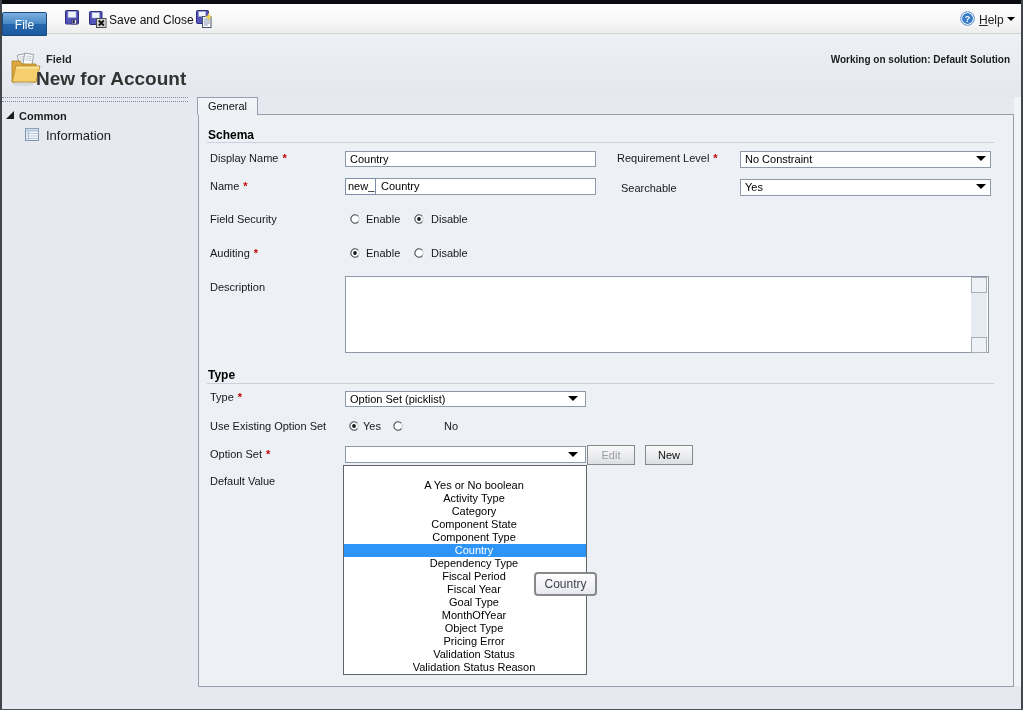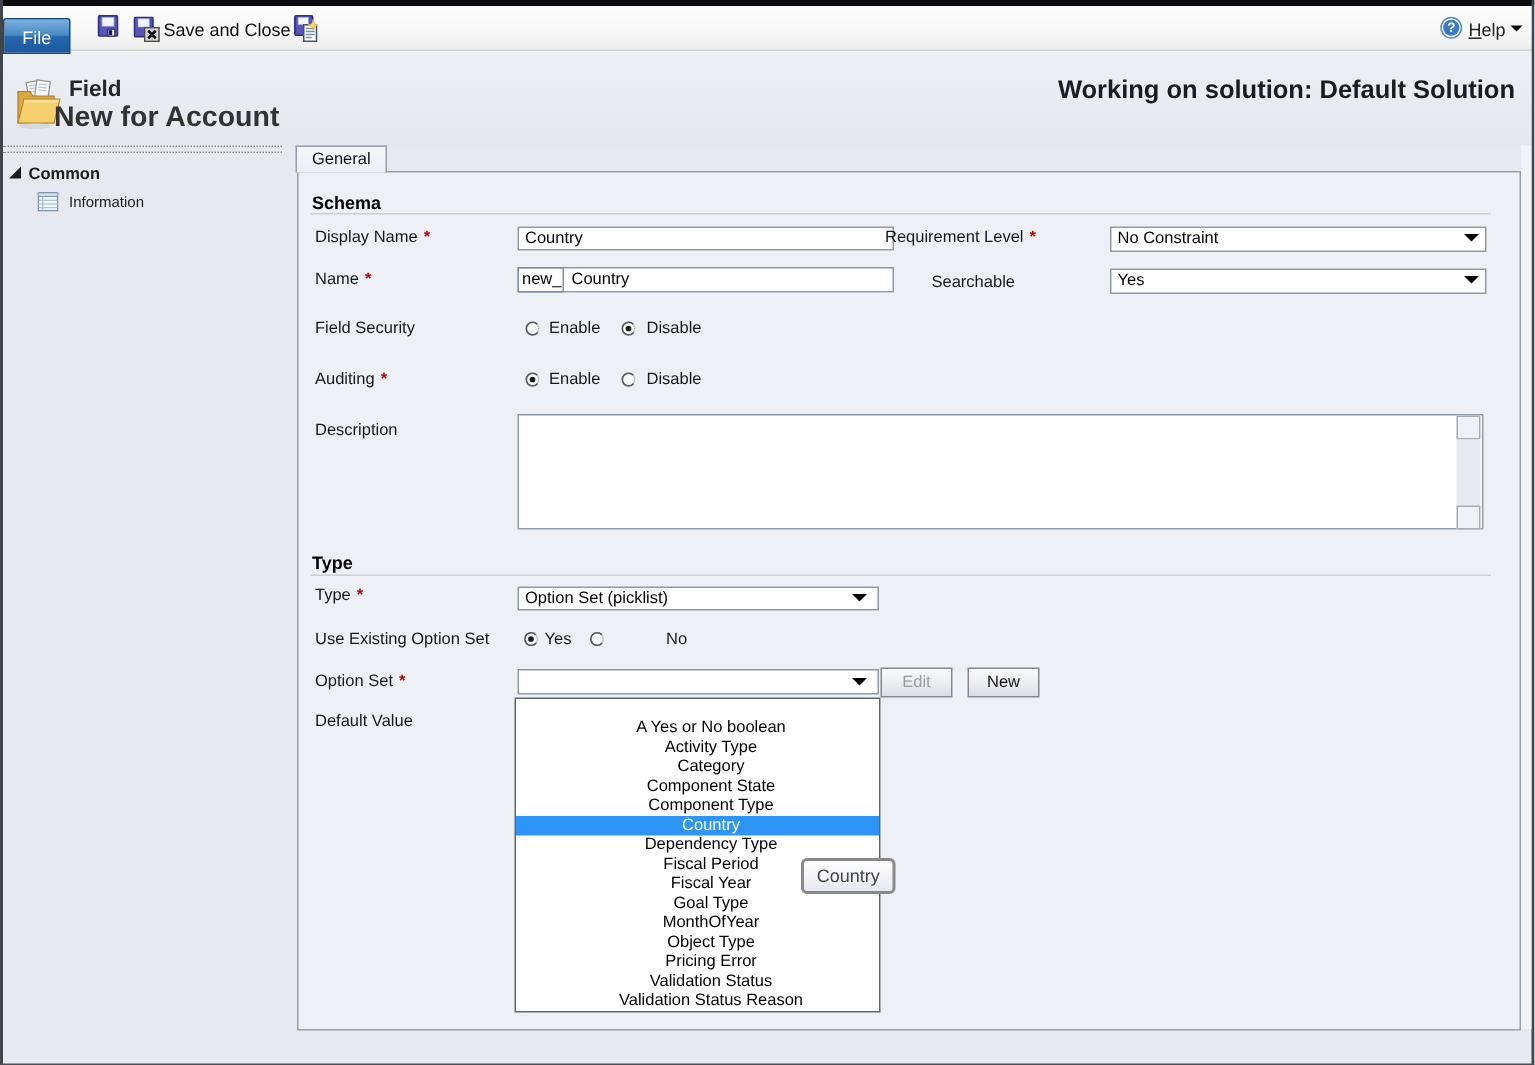--- a/index.html
+++ b/index.html
@@ -71,45 +71,45 @@
     </g>
     <g transform="rotate(8 20 6)">
       <rect x="14" y="2" width="9" height="11" fill="#fdfdfd" stroke="#8a8f96" stroke-width="0.8"></rect>
       <path d="M15.5 4.5 h6 M15.5 6.5 h6 M15.5 8.5 h6" stroke="#b9c1cc" stroke-width="0.8"></path>
     </g>
     <path d="M2 9 L10 9 L12 12 L26 12 L26 30 L2 30 Z" fill="#dca73e" stroke="#a97e22" stroke-width="0.8"></path>
     <path d="M2 30 L6 14 L30 14 L26 30 Z" fill="#f5ce6e" stroke="#b8882a" stroke-width="0.8"></path>
     <path d="M6.2 14.8 L29 14.8 L28.6 16.4 L5.8 16.4 Z" fill="#fae49d"></path>
     <ellipse cx="13" cy="32" rx="11" ry="2" fill="#c9ccd2" opacity="0.55"></ellipse>
   </svg>
-  <div class="abs" style="left:46px;top:53px;font-size:15px;font-weight:bold;color:#262626;line-height:13px;">Field</div>
+  <div class="abs" style="left:46px;top:53px;font-size:11px;font-weight:bold;color:#262626;line-height:13px;">Field</div>
   <div class="abs" style="left:36px;top:68px;font-size:19px;font-weight:bold;color:#333;line-height:22px;">New for Account</div>
-  <div class="abs" style="right:13px;top:53px;font-size:17px;font-weight:bold;color:#1c1c1c;line-height:13px;">Working on solution: Default Solution</div>
+  <div class="abs" style="right:13px;top:53px;font-size:10px;font-weight:bold;color:#1c1c1c;line-height:13px;">Working on solution: Default Solution</div>
 
   <svg class="abs" style="left:6px;top:111px;" width="9" height="9" viewBox="0 0 9 9">
     <polygon points="8,0 8,8 0,8" fill="#1c1c1c"></polygon>
   </svg>
   <div class="abs" style="left:19px;top:110px;font-size:11px;font-weight:bold;color:#1c1c1c;line-height:13px;">Common</div>
   <svg class="abs" style="left:25px;top:128px;" width="14" height="13" viewBox="0 0 14 13">
     <rect x="0.5" y="0.5" width="13" height="12" fill="#f2f7fc" stroke="#7d92ad"></rect>
     <rect x="0.5" y="0.5" width="13" height="2.5" fill="#cfdcEC" stroke="#7d92ad" stroke-width="0.6"></rect>
     <path d="M3.5 3 v9.5 M0.5 5.5 h13 M0.5 8 h13 M0.5 10.5 h13" stroke="#9fb4cf" stroke-width="0.7"></path>
   </svg>
-  <div class="abs" style="left:46px;top:129px;font-size:10px;color:#1c1c1c;line-height:13px;">Information</div>
+  <div class="abs" style="left:46px;top:129px;font-size:13px;color:#1c1c1c;line-height:13px;">Information</div>
 
   <div class="abs" style="left:198px;top:114px;width:816px;height:573px;box-sizing:border-box;border:1px solid #97a0ac;background:#edf0f4;"></div>
   <div class="abs" style="left:1014px;top:97px;width:7px;height:589px;background:#f1f3f7;"></div>
   <div class="abs" style="left:197px;top:97px;width:61px;height:18px;box-sizing:border-box;border:1px solid #97a0ac;border-bottom:none;background:linear-gradient(180deg,#f5f6f8 0%,#edf0f4 80%);z-index:3;font-size:11px;color:#111;text-align:center;line-height:17px;">General</div>
 
   <div class="hd" style="left:208px;top:129px;">Schema</div>
   <div class="rule" style="left:207px;top:142px;width:787px;"></div>
 
   <div class="lb" style="left:210px;top:152px;">Display Name<span class="st">*</span></div>
   <div class="inp" style="left:345px;top:151px;width:251px;height:16px;line-height:14px;padding-left:4px;">Country</div>
-  <div class="lb" style="left:590px;top:152px;">Requirement Level<span class="st">*</span></div>
+  <div class="lb" style="left:617px;top:152px;">Requirement Level<span class="st">*</span></div>
   <div class="inp" style="left:740px;top:151px;width:251px;height:17px;line-height:15px;padding-left:4px;">No Constraint</div>
   <div class="arr" style="left:976px;top:156px;"></div>
 
   <div class="lb" style="left:210px;top:180px;">Name<span class="st">*</span></div>
   <div class="inp" style="left:345px;top:178px;width:251px;height:17px;padding-left:0;"></div>
   <div class="abs" style="left:345px;top:178px;width:31px;height:17px;box-sizing:border-box;border:1px solid #7e8ea8;font-size:11px;line-height:15px;padding-left:2px;">new_</div>
   <div class="abs" style="left:381px;top:180px;font-size:11px;line-height:13px;color:#000;">Country</div>
   <div class="lb" style="left:621px;top:182px;">Searchable</div>
   <div class="inp" style="left:740px;top:179px;width:251px;height:17px;line-height:15px;padding-left:4px;">Yes</div>
   <div class="arr" style="left:976px;top:184px;"></div>

